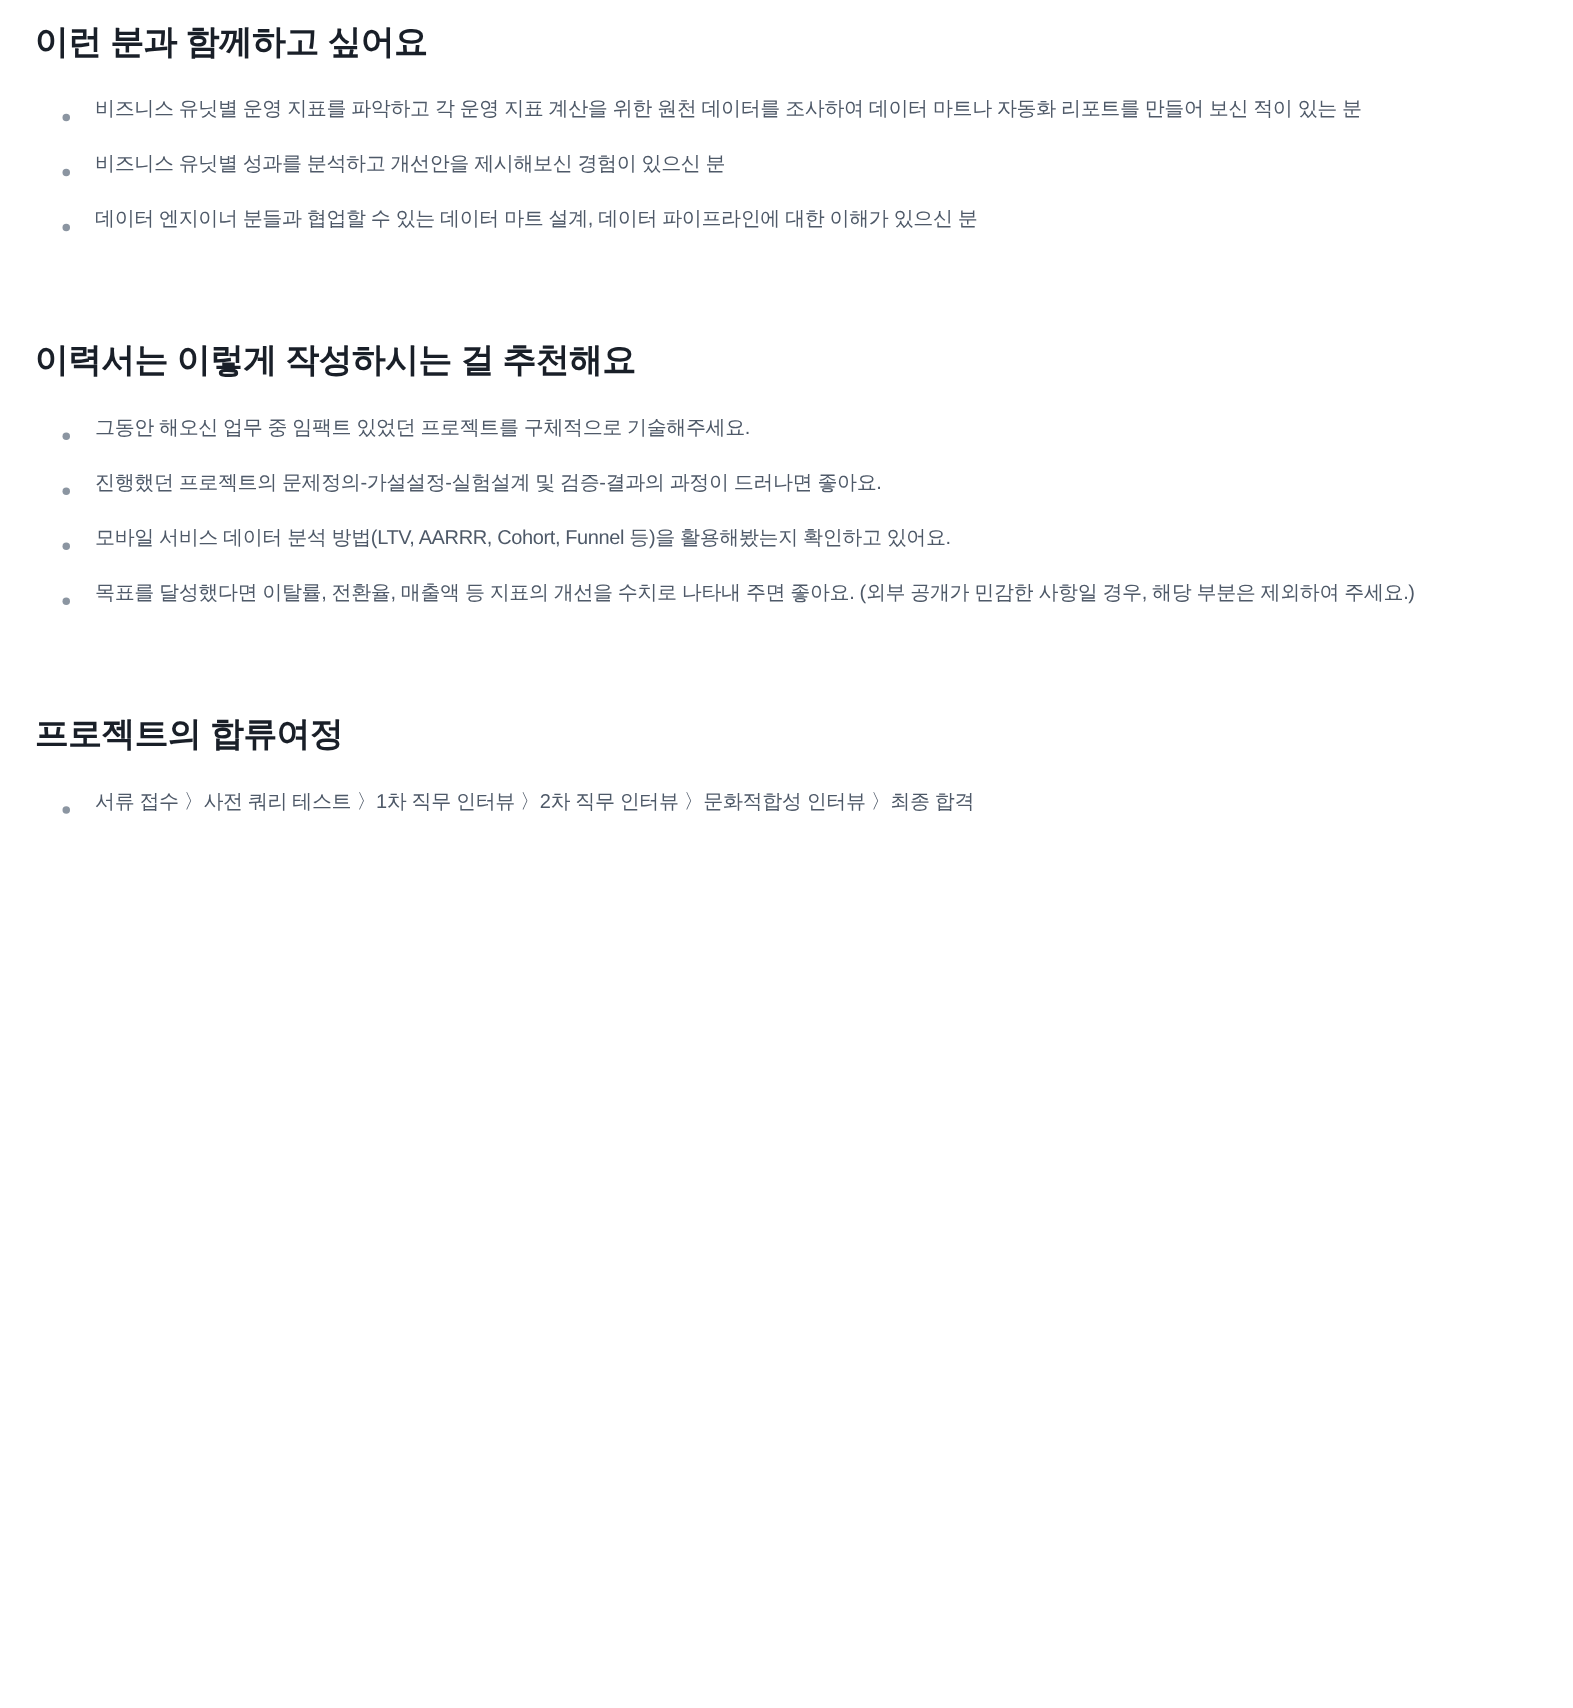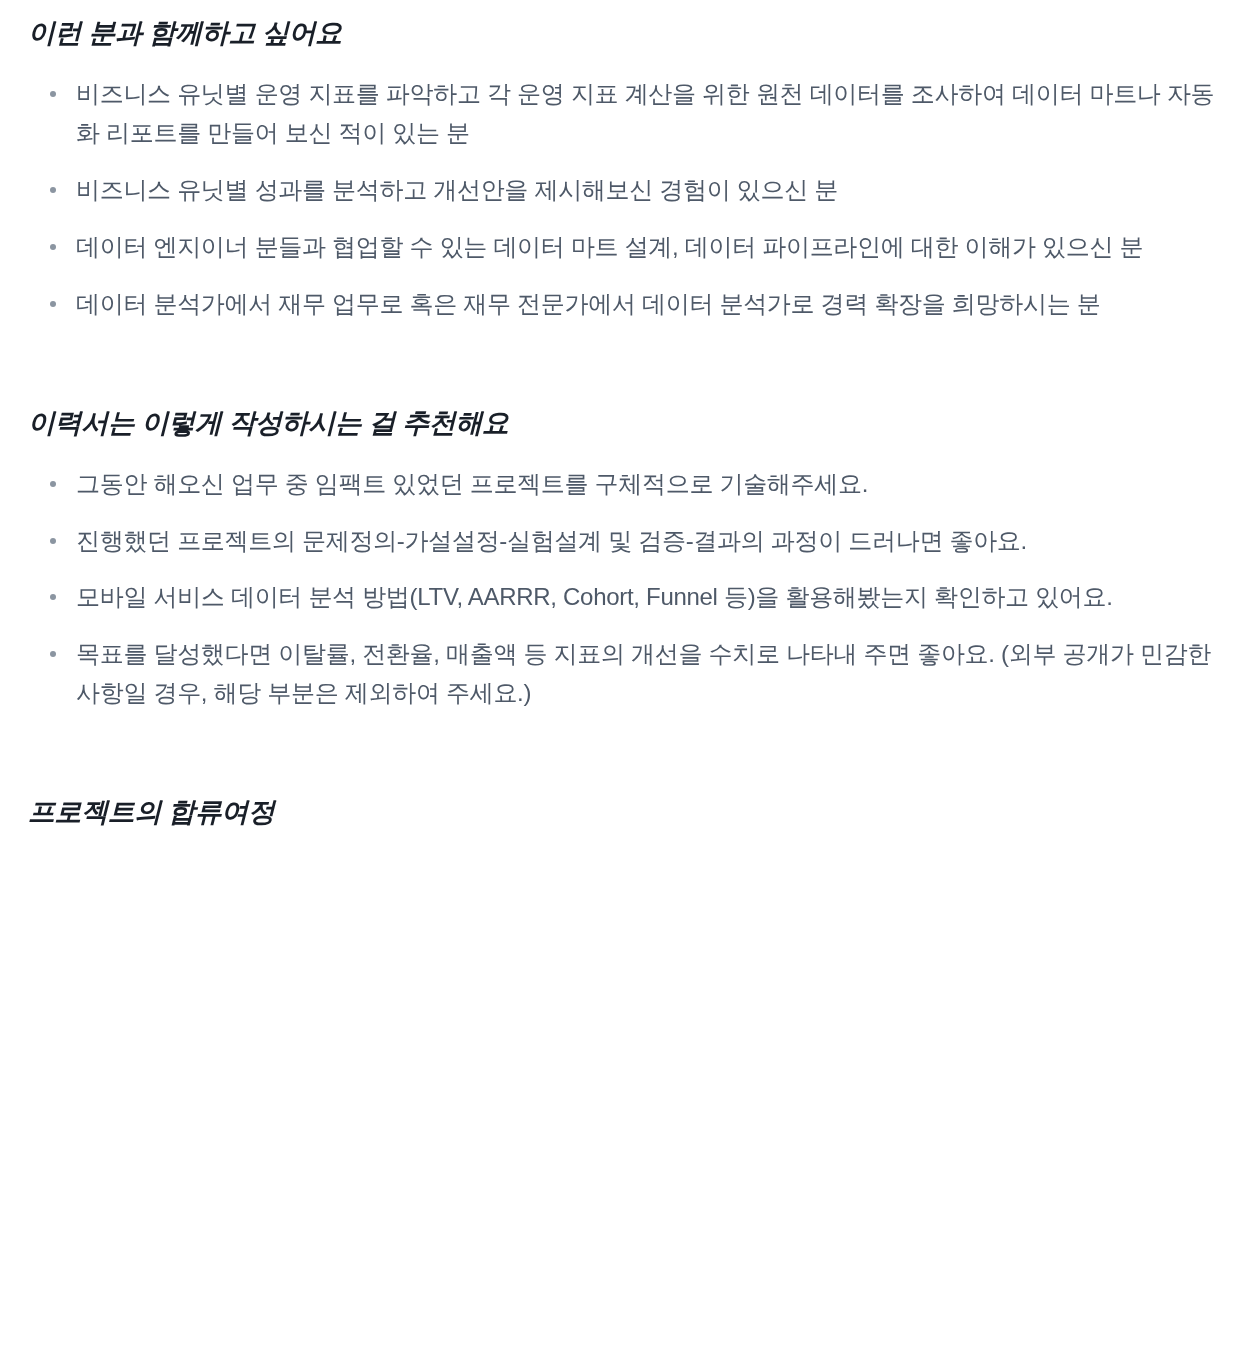--- a/index.html
+++ b/index.html
@@ -25,31 +25,30 @@
   .section + .section {
     margin-top: 80px;
   }
   h2.section-title {
     font-size: 27px;
     line-height: 1.45;
     font-weight: 700;
     color: #191F28;
     margin: 0 0 22px 0;
     letter-spacing: -0.4px;
-    font-style: italic;
   }
   ul.bullets {
     list-style: none;
     margin: 0;
     padding: 0;
   }
   ul.bullets > li {
     position: relative;
     padding-left: 48px;
-    font-size: 24px;
+    font-size: 16px;
     line-height: 1.62;
     color: #4E5968;
     letter-spacing: -0.3px;
     margin-bottom: 18px;
   }
   ul.bullets > li:last-child {
     margin-bottom: 0;
   }
   ul.bullets > li::before {
     content: "";
@@ -69,32 +68,34 @@
 <body>
 
 <div class="page">
 
   <section class="section">
     <h2 class="section-title">이런 분과 함께하고 싶어요</h2>
     <ul class="bullets">
       <li>비즈니스 유닛별 운영 지표를 파악하고 각 운영 지표 계산을 위한 원천 데이터를 조사하여 데이터 마트나 자동화 리포트를 만들어 보신 적이 있는 분</li>
       <li>비즈니스 유닛별 성과를 분석하고 개선안을 제시해보신 경험이 있으신 분</li>
       <li>데이터 엔지이너 분들과 협업할 수 있는 데이터 마트 설계, 데이터 파이프라인에 대한 이해가 있으신 분</li>
-      <li>데이터 분석가에서 재무 업무로 혹은 재무 전문가에서 데이터 분석가로 경력 확장을 희망하시는 분</li>
     </ul>
   </section>
 
   <section class="section">
     <h2 class="section-title">이력서는 이렇게 작성하시는 걸 추천해요</h2>
     <ul class="bullets">
       <li>그동안 해오신 업무 중 임팩트 있었던 프로젝트를 구체적으로 기술해주세요.</li>
       <li>진행했던 프로젝트의 문제정의-가설설정-실험설계 및 검증-결과의 과정이 드러나면 좋아요.</li>
       <li>모바일 서비스 데이터 분석 방법(LTV, AARRR, Cohort, Funnel 등)을 활용해봤는지 확인하고 있어요.</li>
       <li>목표를 달성했다면 이탈률, 전환율, 매출액 등 지표의 개선을 수치로 나타내 주면 좋아요. (외부 공개가 민감한 사항일 경우, 해당 부분은 제외하여 주세요.)</li>
     </ul>
   </section>
 
   <section class="section">
     <h2 class="section-title">프로젝트의 합류여정</h2>
+    <ul class="bullets">
+      <li>서류 접수 〉사전 쿼리 테스트 〉1차 직무 인터뷰 〉2차 직무 인터뷰 〉문화적합성 인터뷰 〉최종 합격</li>
+    </ul>
   </section>
 
   <div class="spacer-bottom"></div>
 </div>
 
 </body></html>

